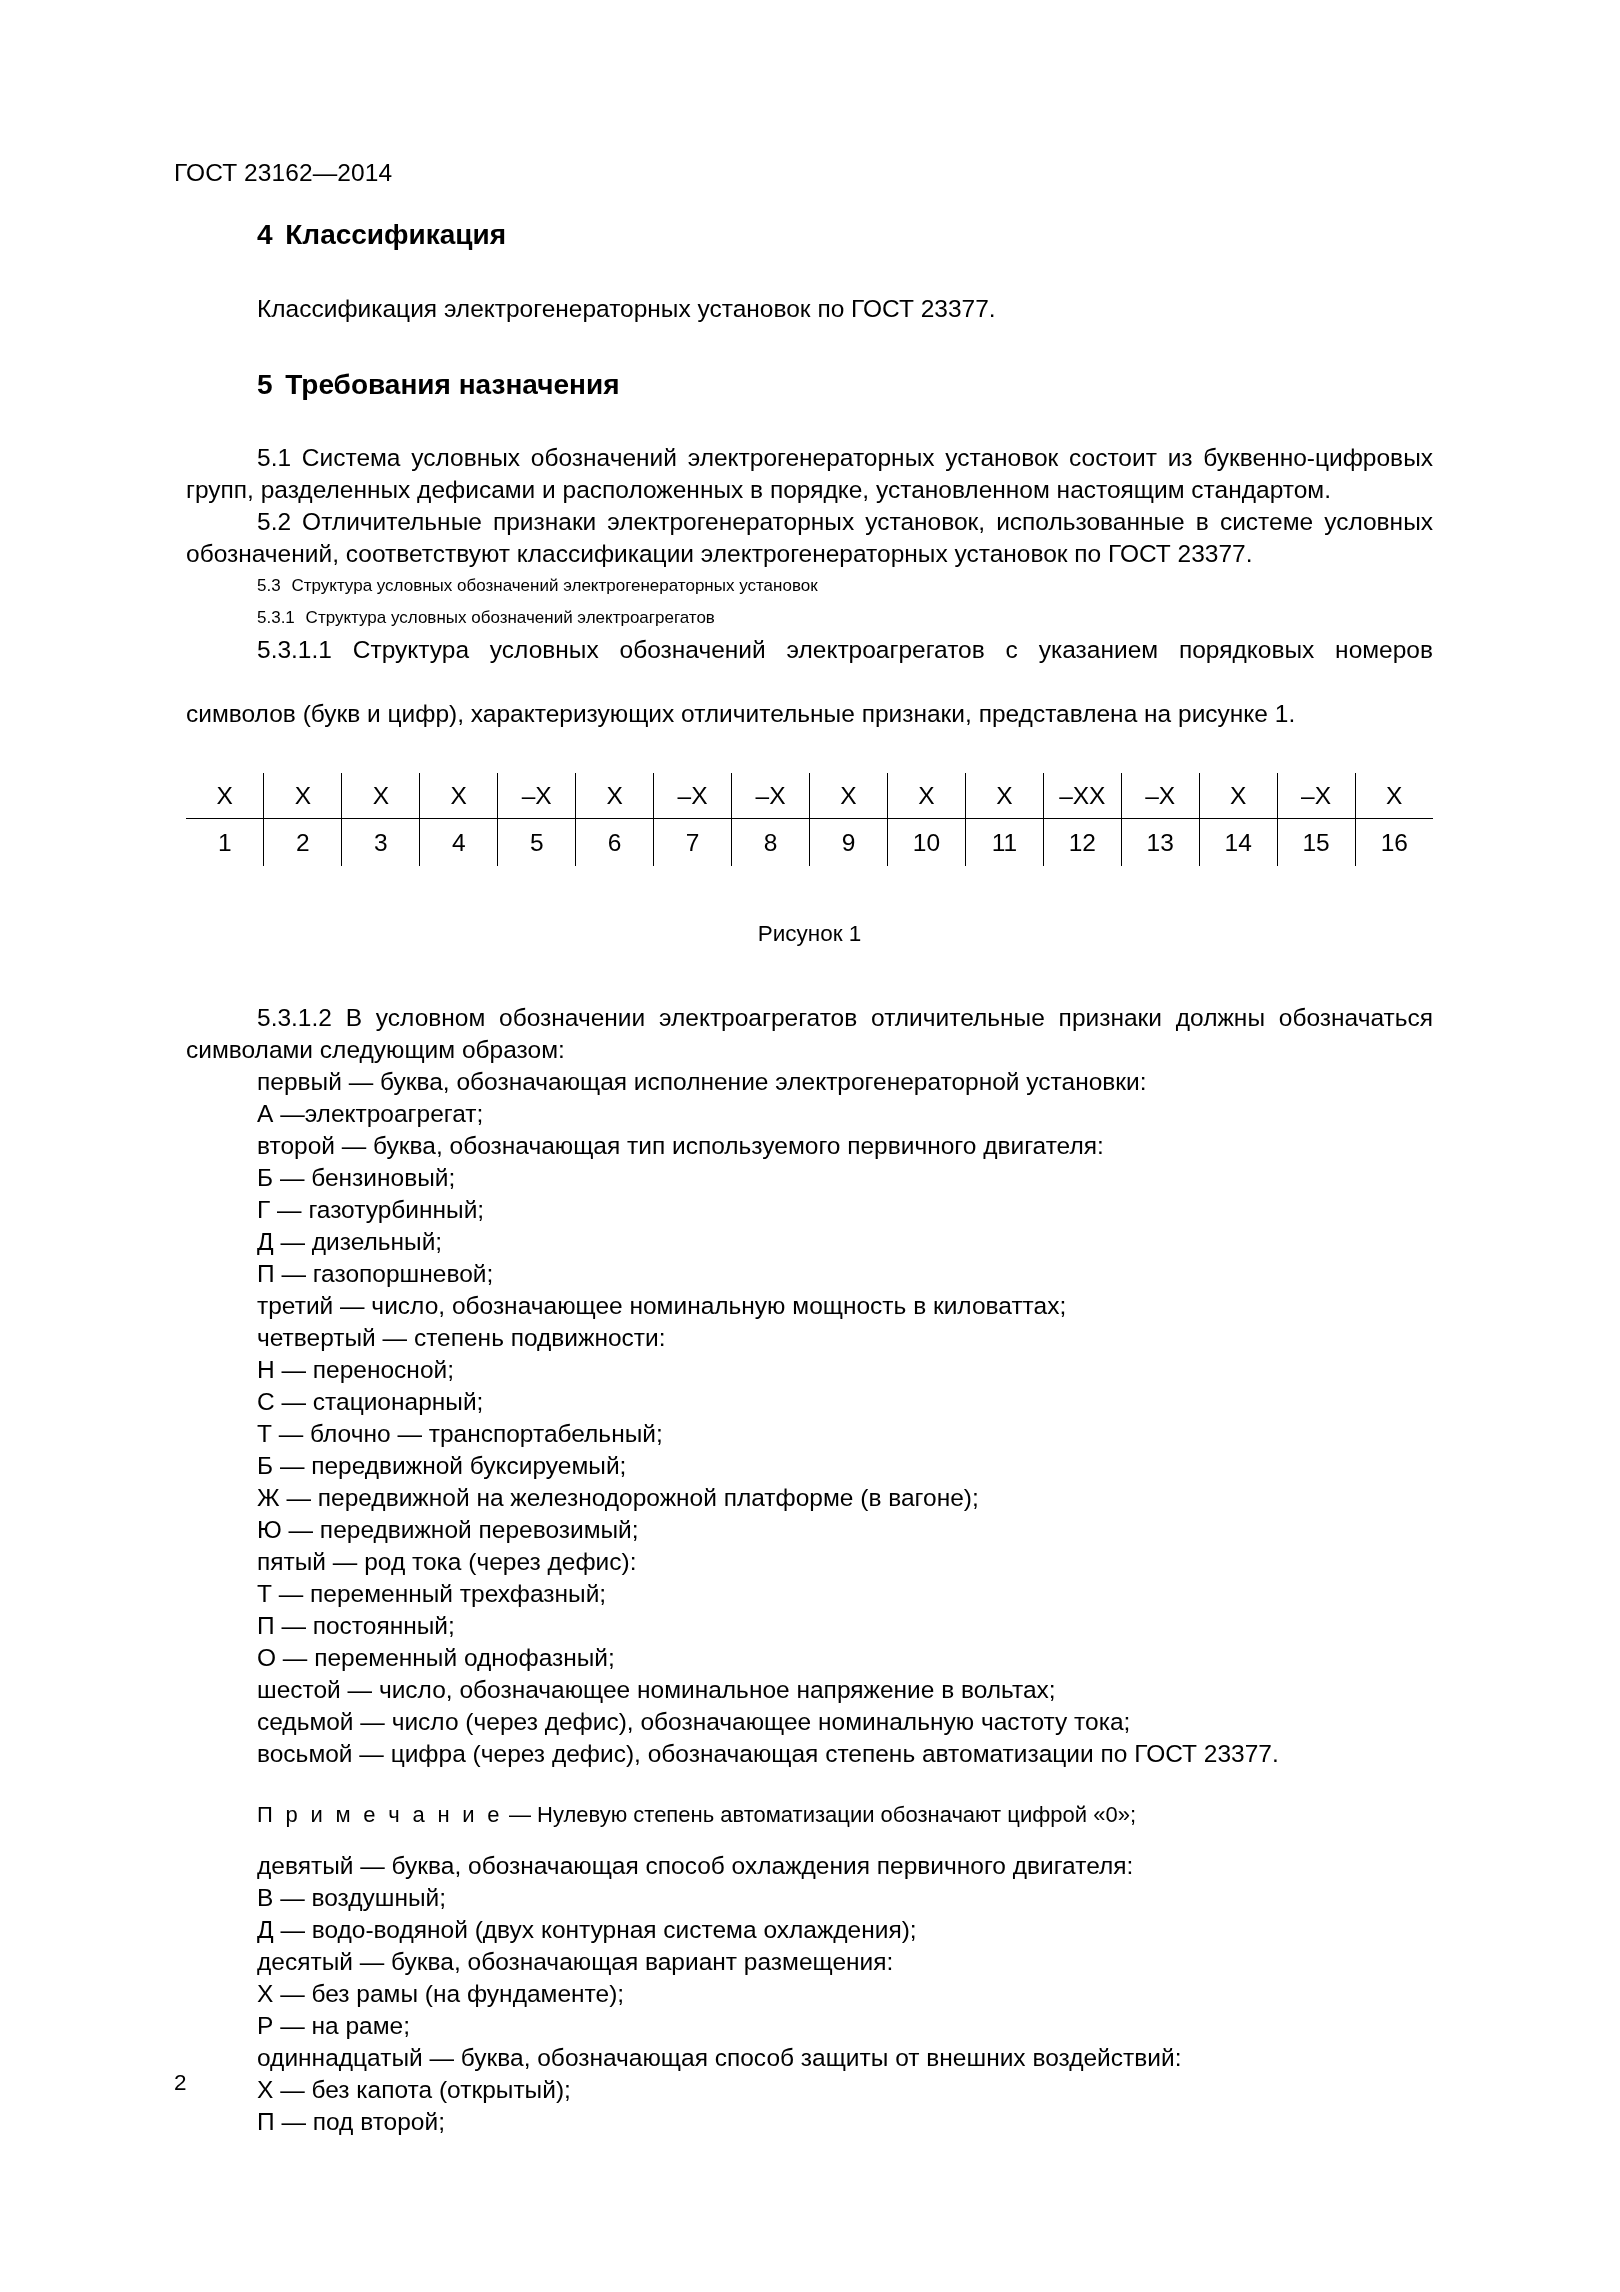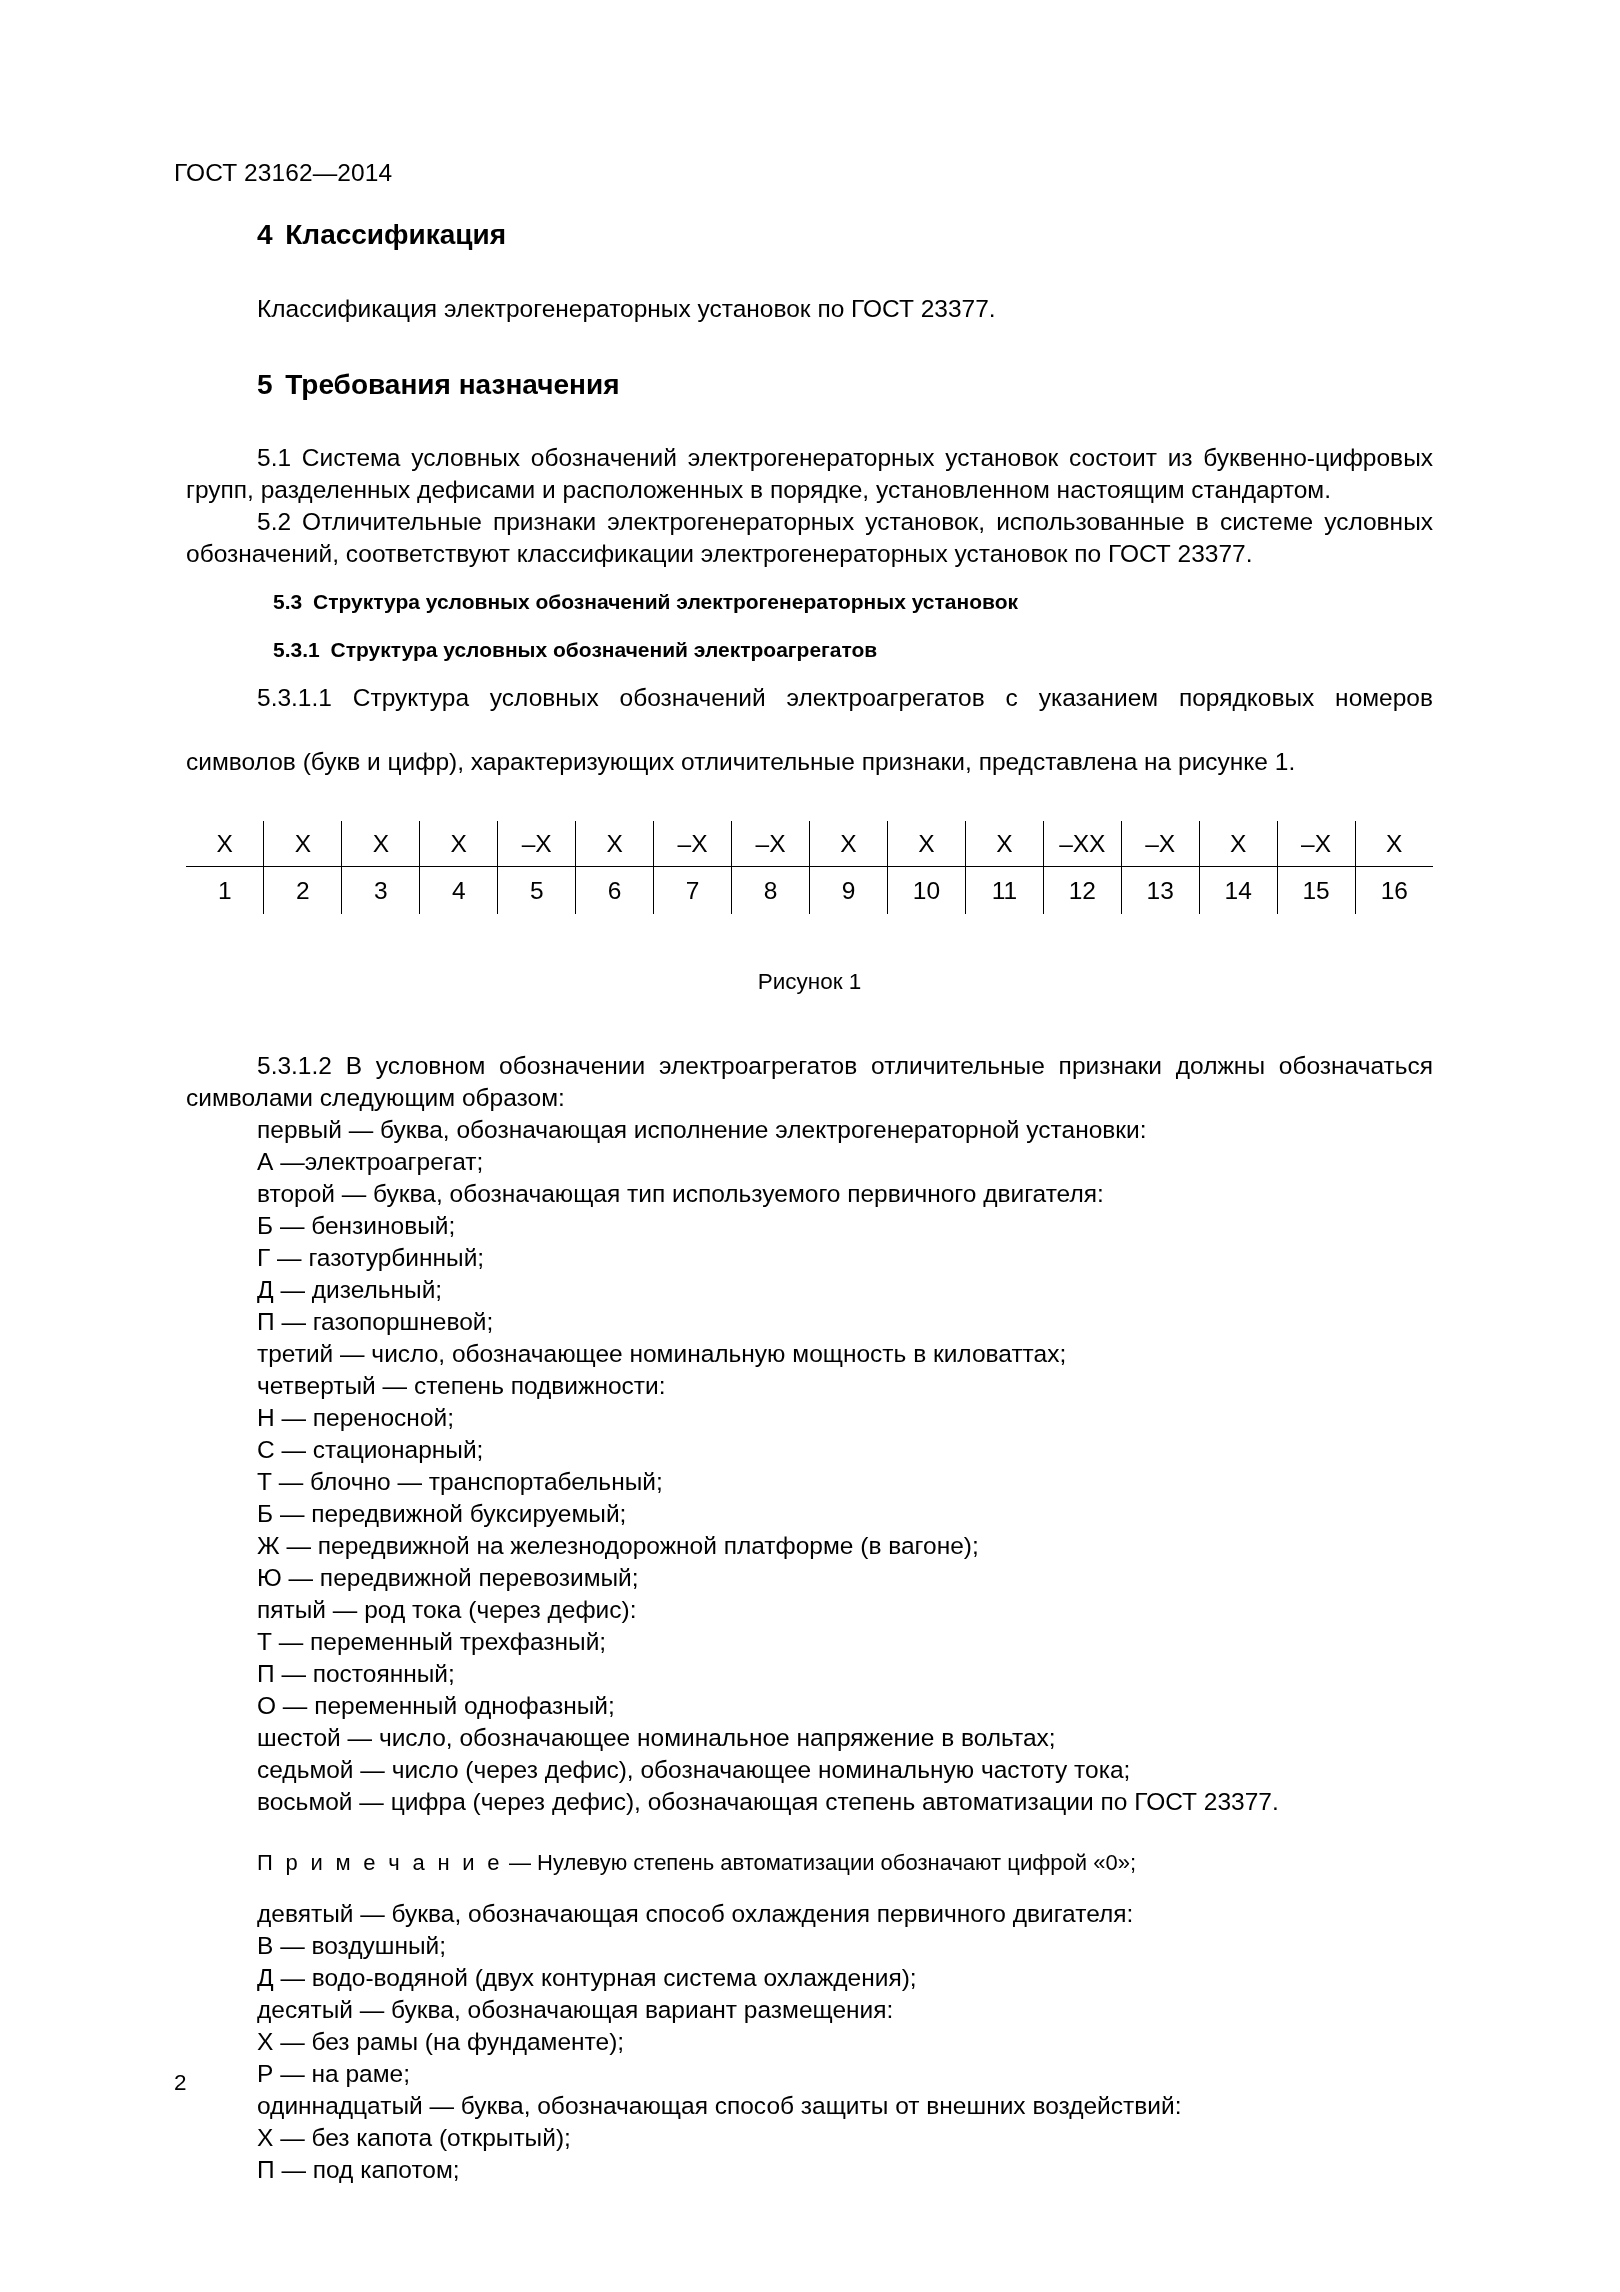--- a/index.html
+++ b/index.html
@@ -57,23 +57,23 @@
     line-height: 32px;
     margin: 0;
     text-align: justify;
     text-justify: inter-word;
     hyphens: manual;
   }
   p.body.indent { text-indent: 71px; }
   p.body.noind  { text-indent: 0; }
 
   h3.sub-title {
-    font-size: 21px;
-    font-weight: bold;
-    margin: 16px;
+    font-size: 17px;
+    font-weight: normal;
+    margin: 0;
     padding-left: 71px;
     line-height: 32px;
   }
   h3.sub-title .num { margin-right: 10.8px; }
 
   
   p.spread {
     text-align: justify;
   }
   p.spread::after {
@@ -261,21 +261,21 @@
 
     <ul class="deflist">
       <li>девятый — буква, обозначающая способ охлаждения первичного двигателя:</li>
       <li>В — воздушный;</li>
       <li>Д — водо-водяной (двух контурная система охлаждения);</li>
       <li>десятый — буква, обозначающая вариант размещения:</li>
       <li>Х — без рамы (на фундаменте);</li>
       <li>Р — на раме;</li>
       <li>одиннадцатый — буква, обозначающая способ защиты от внешних воздействий:</li>
       <li>Х — без капота (открытый);</li>
-      <li>П — под капотом;</li>
+      <li>П — под второй;</li>
     </ul>
 
   </div>
 
   <div class="page-number">2</div>
 
 </div>
 
 
 </body></html>

